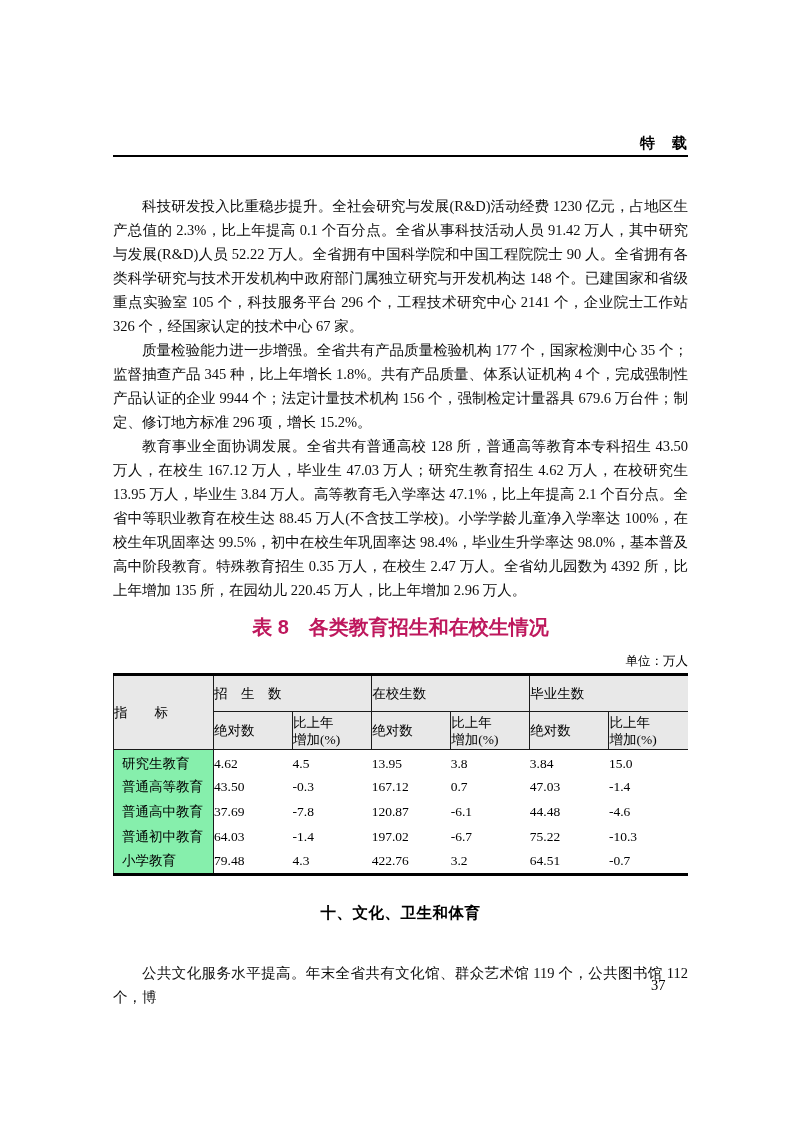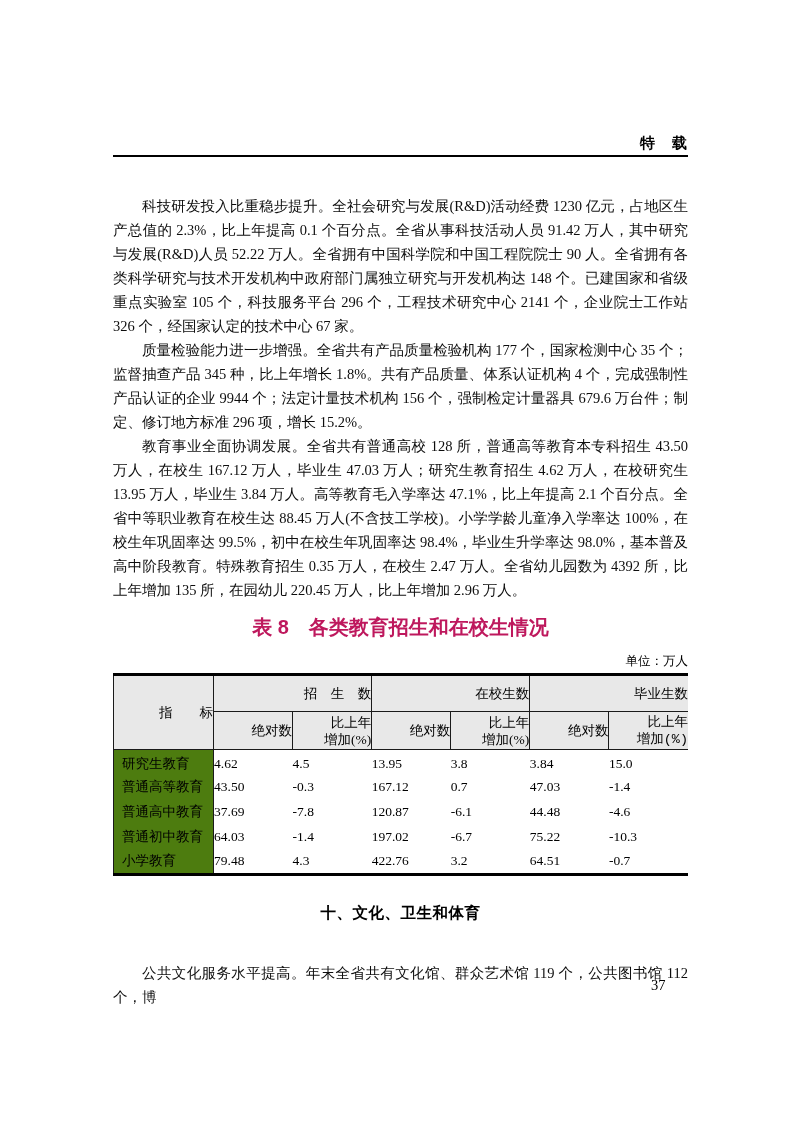--- a/index.html
+++ b/index.html
@@ -52,38 +52,38 @@
     table-layout:fixed;
     border-top:3px solid #000;
     border-bottom:3px solid #000;
     font-size:13.5px;
   }
   table.edu col.c-label { width:100px; }
   table.edu th {
     font-weight:normal;
     background:#e8e8e8;
     border:1px solid #1a1a1a;
-    text-align:right;
+    text-align:left;
     vertical-align:middle;
     font-size:13.5px;
     color:#000;
   }
   table.edu thead tr.grp th { height:37px; }
   table.edu thead tr.sub th { height:38px; line-height:17px; }
-  table.edu th.no-right, table.edu td.no-right { border-right:none;font-family:Liberation Mono, monospace; }
+  table.edu th.no-right, table.edu td.no-right { border-right:none; }
   table.edu tbody td {
     border:none;
     height:25px;
     text-align:left;
     padding-right:20px;
     vertical-align:middle;
     color:#000;
   }
   table.edu tbody td.label {
-    background:#4d7c0f;
+    background:#86efac;
     border-left:1px solid #1a1a1a;
     border-right:1px solid #1a1a1a;
     text-align:left;
     padding:0 0 0 8px;
   }
   table.edu tbody tr:first-child td { padding-top:4px; }
 
   
   .section-heading {
     margin-top:27px;

